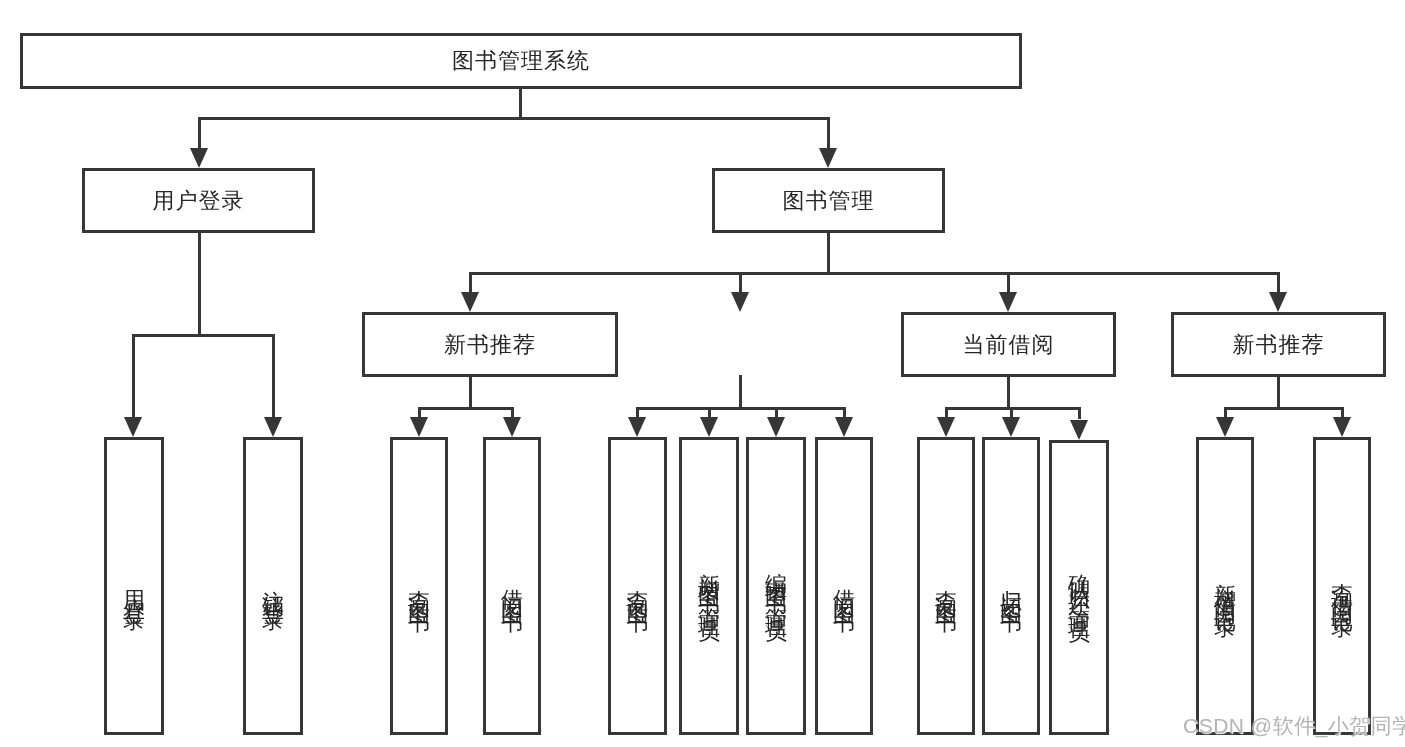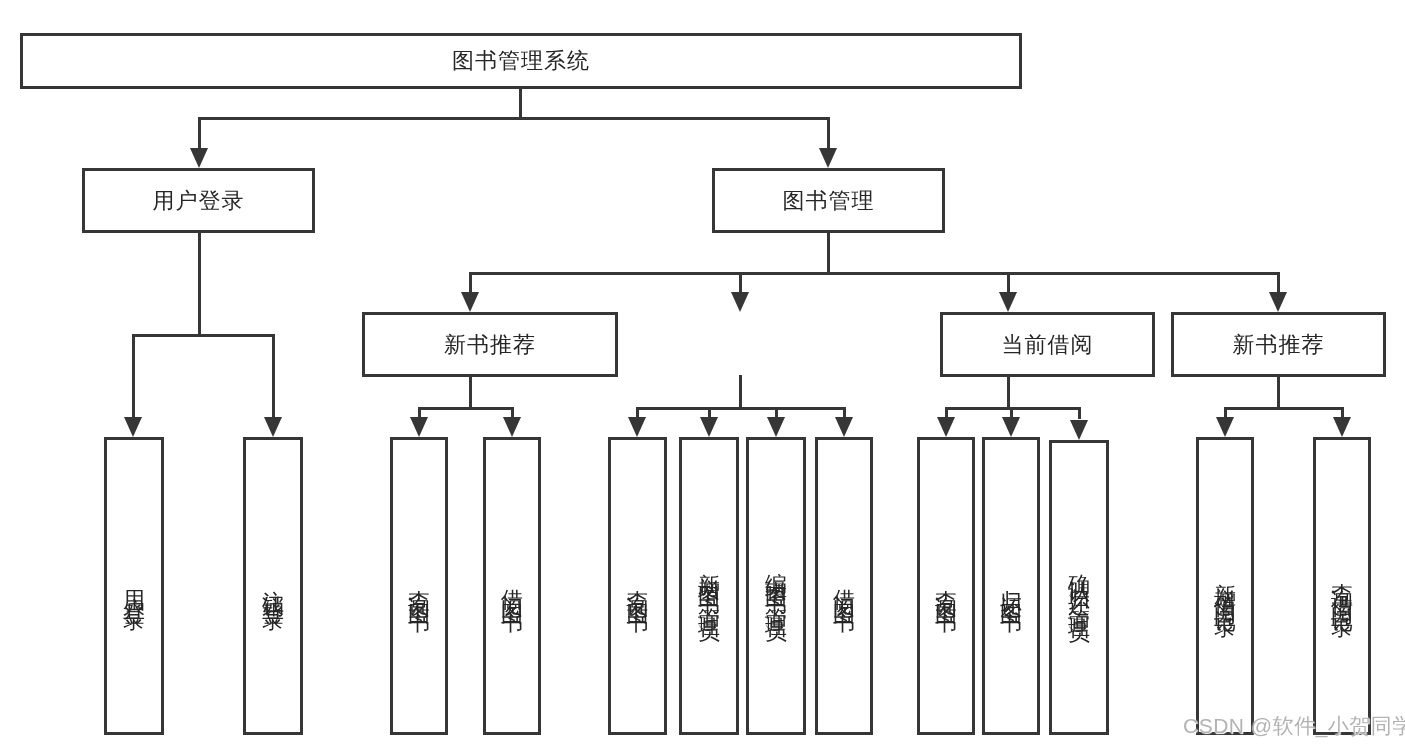--- a/index.html
+++ b/index.html
@@ -28,21 +28,21 @@
     font-size:21px;color:#b3b3b3;letter-spacing:0.5px;
     text-shadow:0 0 2px #ffffff,1px 1px 1px #ffffff;
     white-space:nowrap;
   }
   
   #n-root{left:20px;top:13px;width:1002px;height:56px;margin-top:20px;}
   #n-login{left:82px;top:168px;width:233px;height:65px;}
   #n-mgmt{left:712px;top:168px;width:233px;height:65px;}
   #n-rec{left:362px;top:312px;width:256px;height:65px;}
   #n-bor{left:633px;top:312px;width:215px;height:65px;}
-  #n-cur{left:901px;top:312px;width:215px;height:65px;margin-left:39px;}
+  #n-cur{left:901px;top:312px;width:215px;height:65px;}
   #n-his{left:1171px;top:312px;width:215px;height:65px;}
   #n-g1a{left:104px;top:437px;width:60px;height:298px;}
   #n-g1b{left:243px;top:437px;width:60px;height:298px;}
   #n-g2a{left:390px;top:437px;width:58px;height:298px;}
   #n-g2b{left:483px;top:437px;width:58px;height:298px;}
   #n-g3a{left:608px;top:437px;width:59px;height:298px;}
   #n-g3b{left:679px;top:437px;width:60px;height:298px;}
   #n-g3c{left:746px;top:437px;width:60px;height:298px;}
   #n-g3d{left:815px;top:437px;width:58px;height:298px;}
   #n-g4a{left:917px;top:437px;width:58px;height:298px;}

